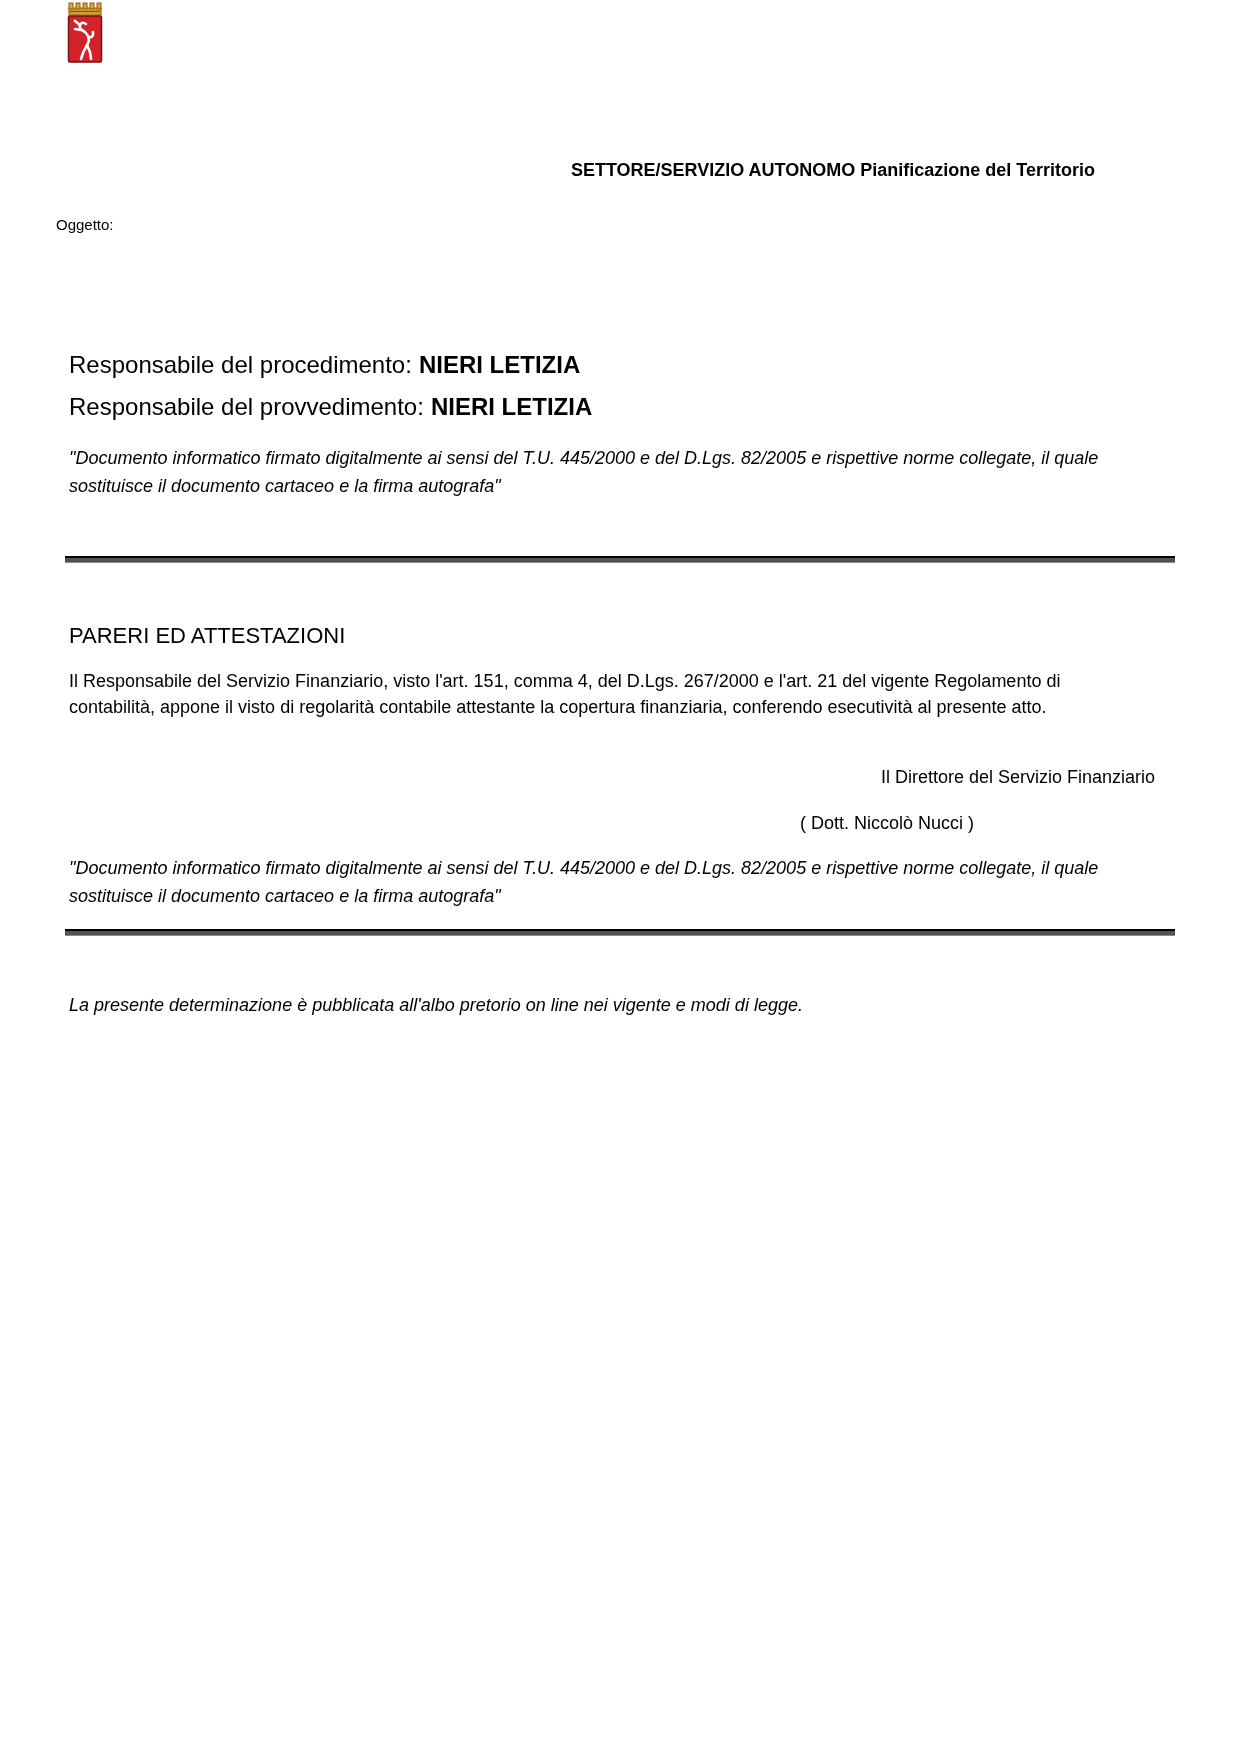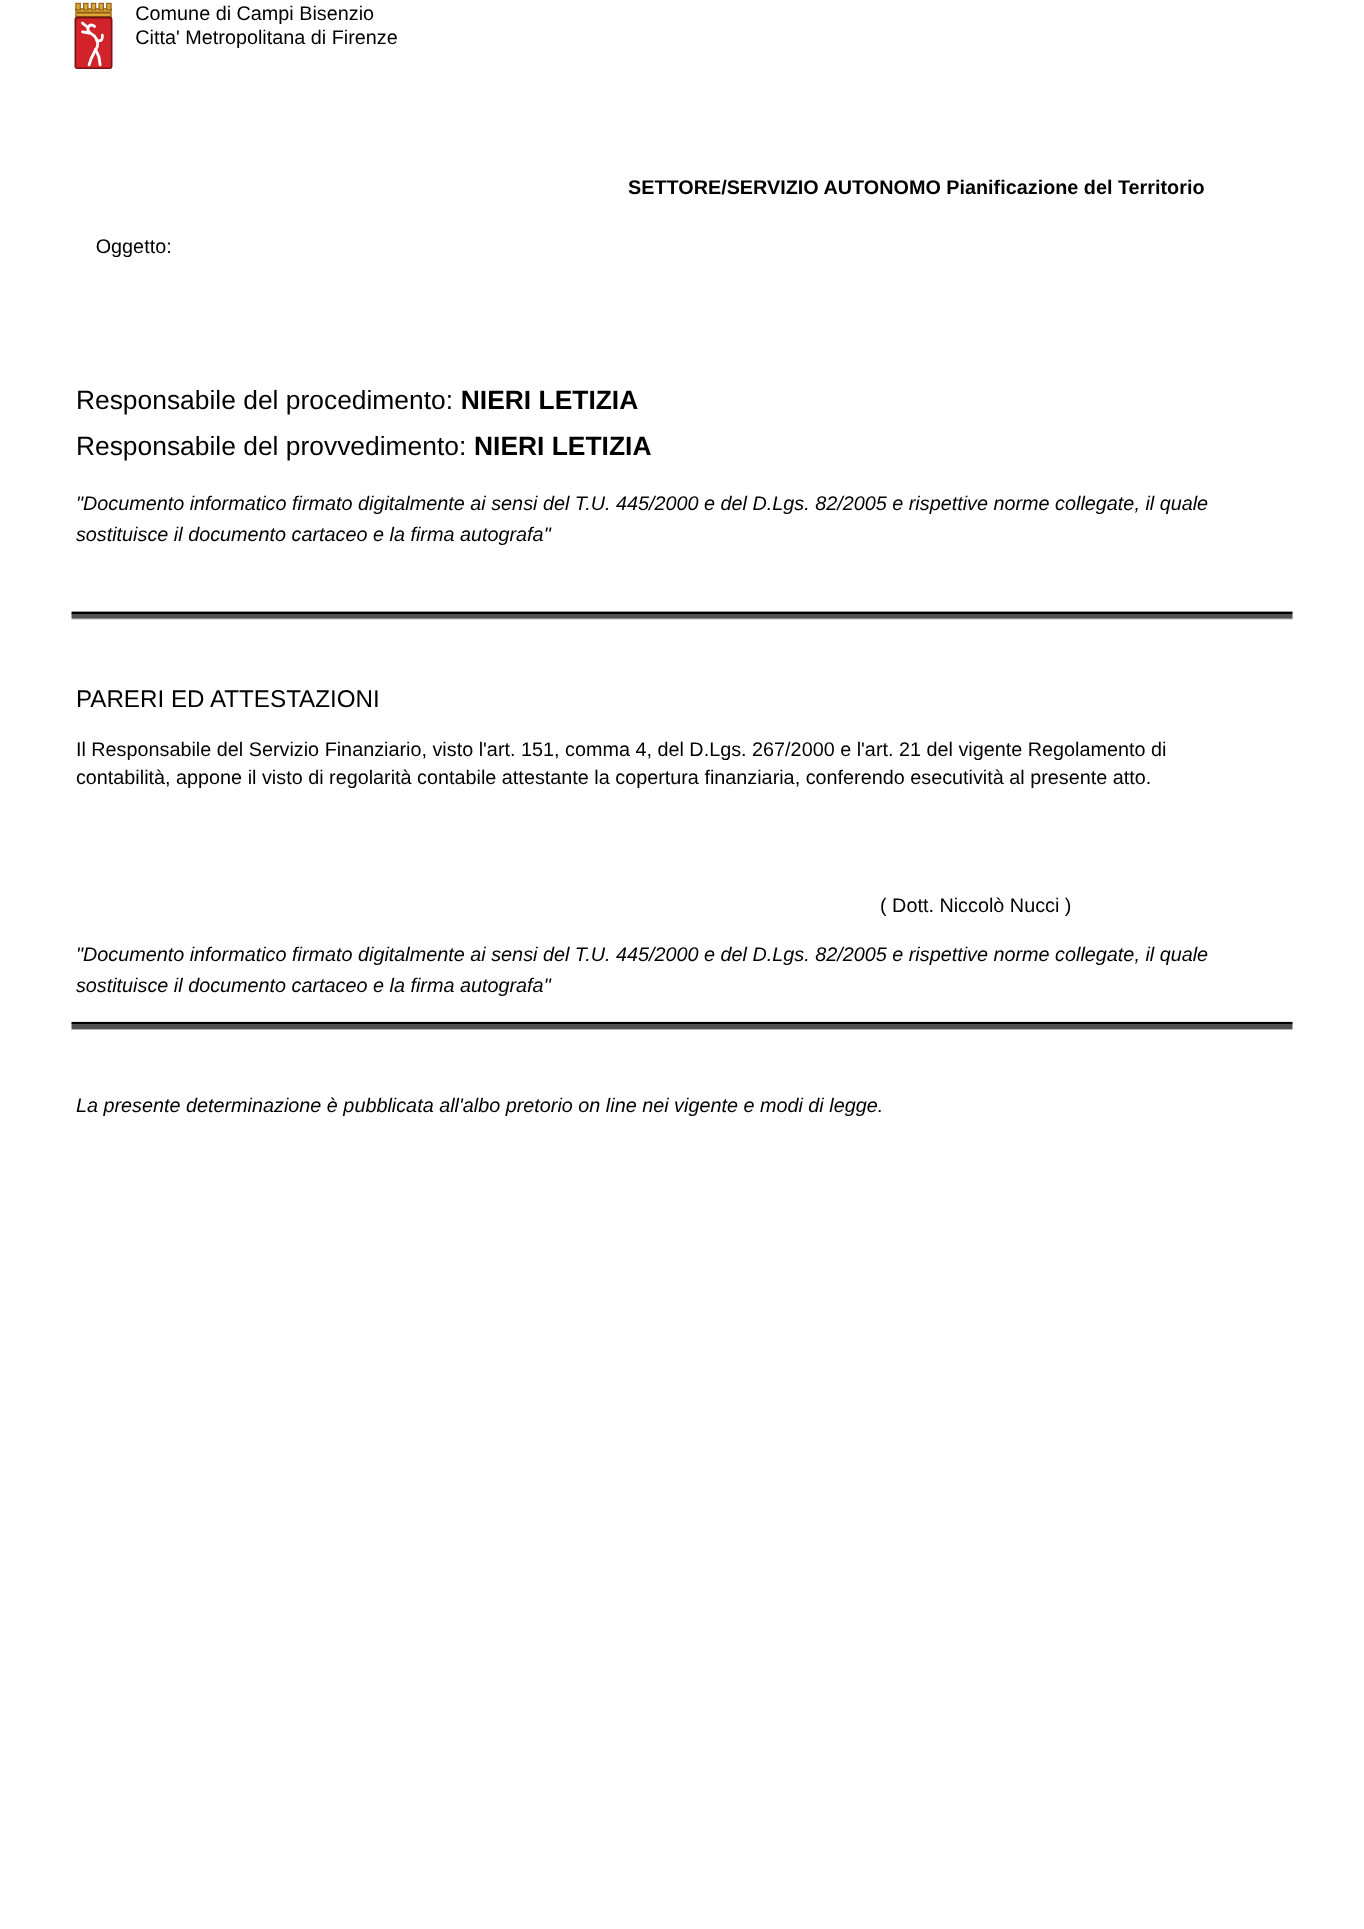--- a/index.html
+++ b/index.html
@@ -13,21 +13,21 @@
   }
   .abs{position:absolute;}
   
   .logo{left:65px;top:2px;width:40px;height:61px;}
   .org{left:123px;top:1px;font-size:18px;line-height:22px;white-space:nowrap;}
   
   .heading-col{left:69px;width:1026px;text-align:center;font-weight:bold;font-size:18px;line-height:22px;white-space:nowrap;}
   .doc-title{top:117px;}
   .doc-subtitle{top:159px;text-align:right;}
   
-  .oggetto-label{left:87px;top:213px;font-size:18px;line-height:23px;}
+  .oggetto-label{left:56px;top:213px;font-size:15px;line-height:23px;}
   .oggetto-text{left:69px;top:236px;width:1085px;font-size:18px;line-height:24px;font-weight:bold;}
   
   .resp{left:69px;font-size:24px;line-height:22px;white-space:nowrap;}
   .resp-1{top:354px;}
   .resp-2{top:396px;}
   .resp .resp-name{font-weight:bold;margin-left:7px;}
   
   .note{left:69px;width:1050px;font-size:18px;line-height:28px;font-style:italic;}
   .note-1{top:444px;}
   .note-2{top:854px;}
@@ -68,43 +68,40 @@
         <path d="M21 22 q-4 -3 -6 1 q-1 3 2 5 q4 2 6 6 q2 5 -1 9"></path>
         <path d="M15 23 l-5 -4"></path>
         <path d="M16 28 l-6 -1"></path>
         <path d="M22 43 l-4 8 l-2 6"></path>
         <path d="M22 43 l3 7 l1 7"></path>
         <path d="M23 35 q6 1 5 -5"></path>
       </g>
     </svg>
   </div>
 
-  <div class="abs org">
-    <div>Comune di Campi Bisenzio</div>
-    <div>Citta' Metropolitana di Firenze</div>
-  </div>
 
   <div class="abs heading-col doc-subtitle">SETTORE/SERVIZIO AUTONOMO Pianificazione del Territorio</div>
 
   <div class="abs oggetto-label">Oggetto:</div>
 
   <div class="abs resp resp-1">
     <span>Responsabile del procedimento:</span><span class="resp-name">NIERI LETIZIA</span>
   </div>
   <div class="abs resp resp-2">
     <span>Responsabile del provvedimento:</span><span class="resp-name">NIERI LETIZIA</span>
   </div>
 
   <div class="abs note note-1">"Documento informatico firmato digitalmente ai sensi del T.U. 445/2000 e del D.Lgs. 82/2005 e rispettive norme collegate, il quale sostituisce il documento cartaceo e la firma autografa"</div>
 
   <div class="abs divider divider-1"></div>
 
   <div class="abs pareri-heading">PARERI ED ATTESTAZIONI</div>
   <div class="abs pareri-body">Il Responsabile del Servizio Finanziario, visto l'art. 151, comma 4, del D.Lgs. 267/2000 e l'art. 21 del vigente Regolamento di contabilità, appone il visto di regolarità contabile attestante la copertura finanziaria, conferendo esecutività al presente atto.</div>
 
+  <div class="abs sig-role">Il Direttore del Servizio Finanziario</div>
   <div class="abs sig-name">( Dott. Niccolò Nucci )</div>
 
   <div class="abs note note-2">"Documento informatico firmato digitalmente ai sensi del T.U. 445/2000 e del D.Lgs. 82/2005 e rispettive norme collegate, il quale sostituisce il documento cartaceo e la firma autografa"</div>
 
   <div class="abs divider divider-2"></div>
 
   <div class="abs publication">La presente determinazione è pubblicata all'albo pretorio on line nei vigente e modi di legge.</div>
 
 </div>
 

